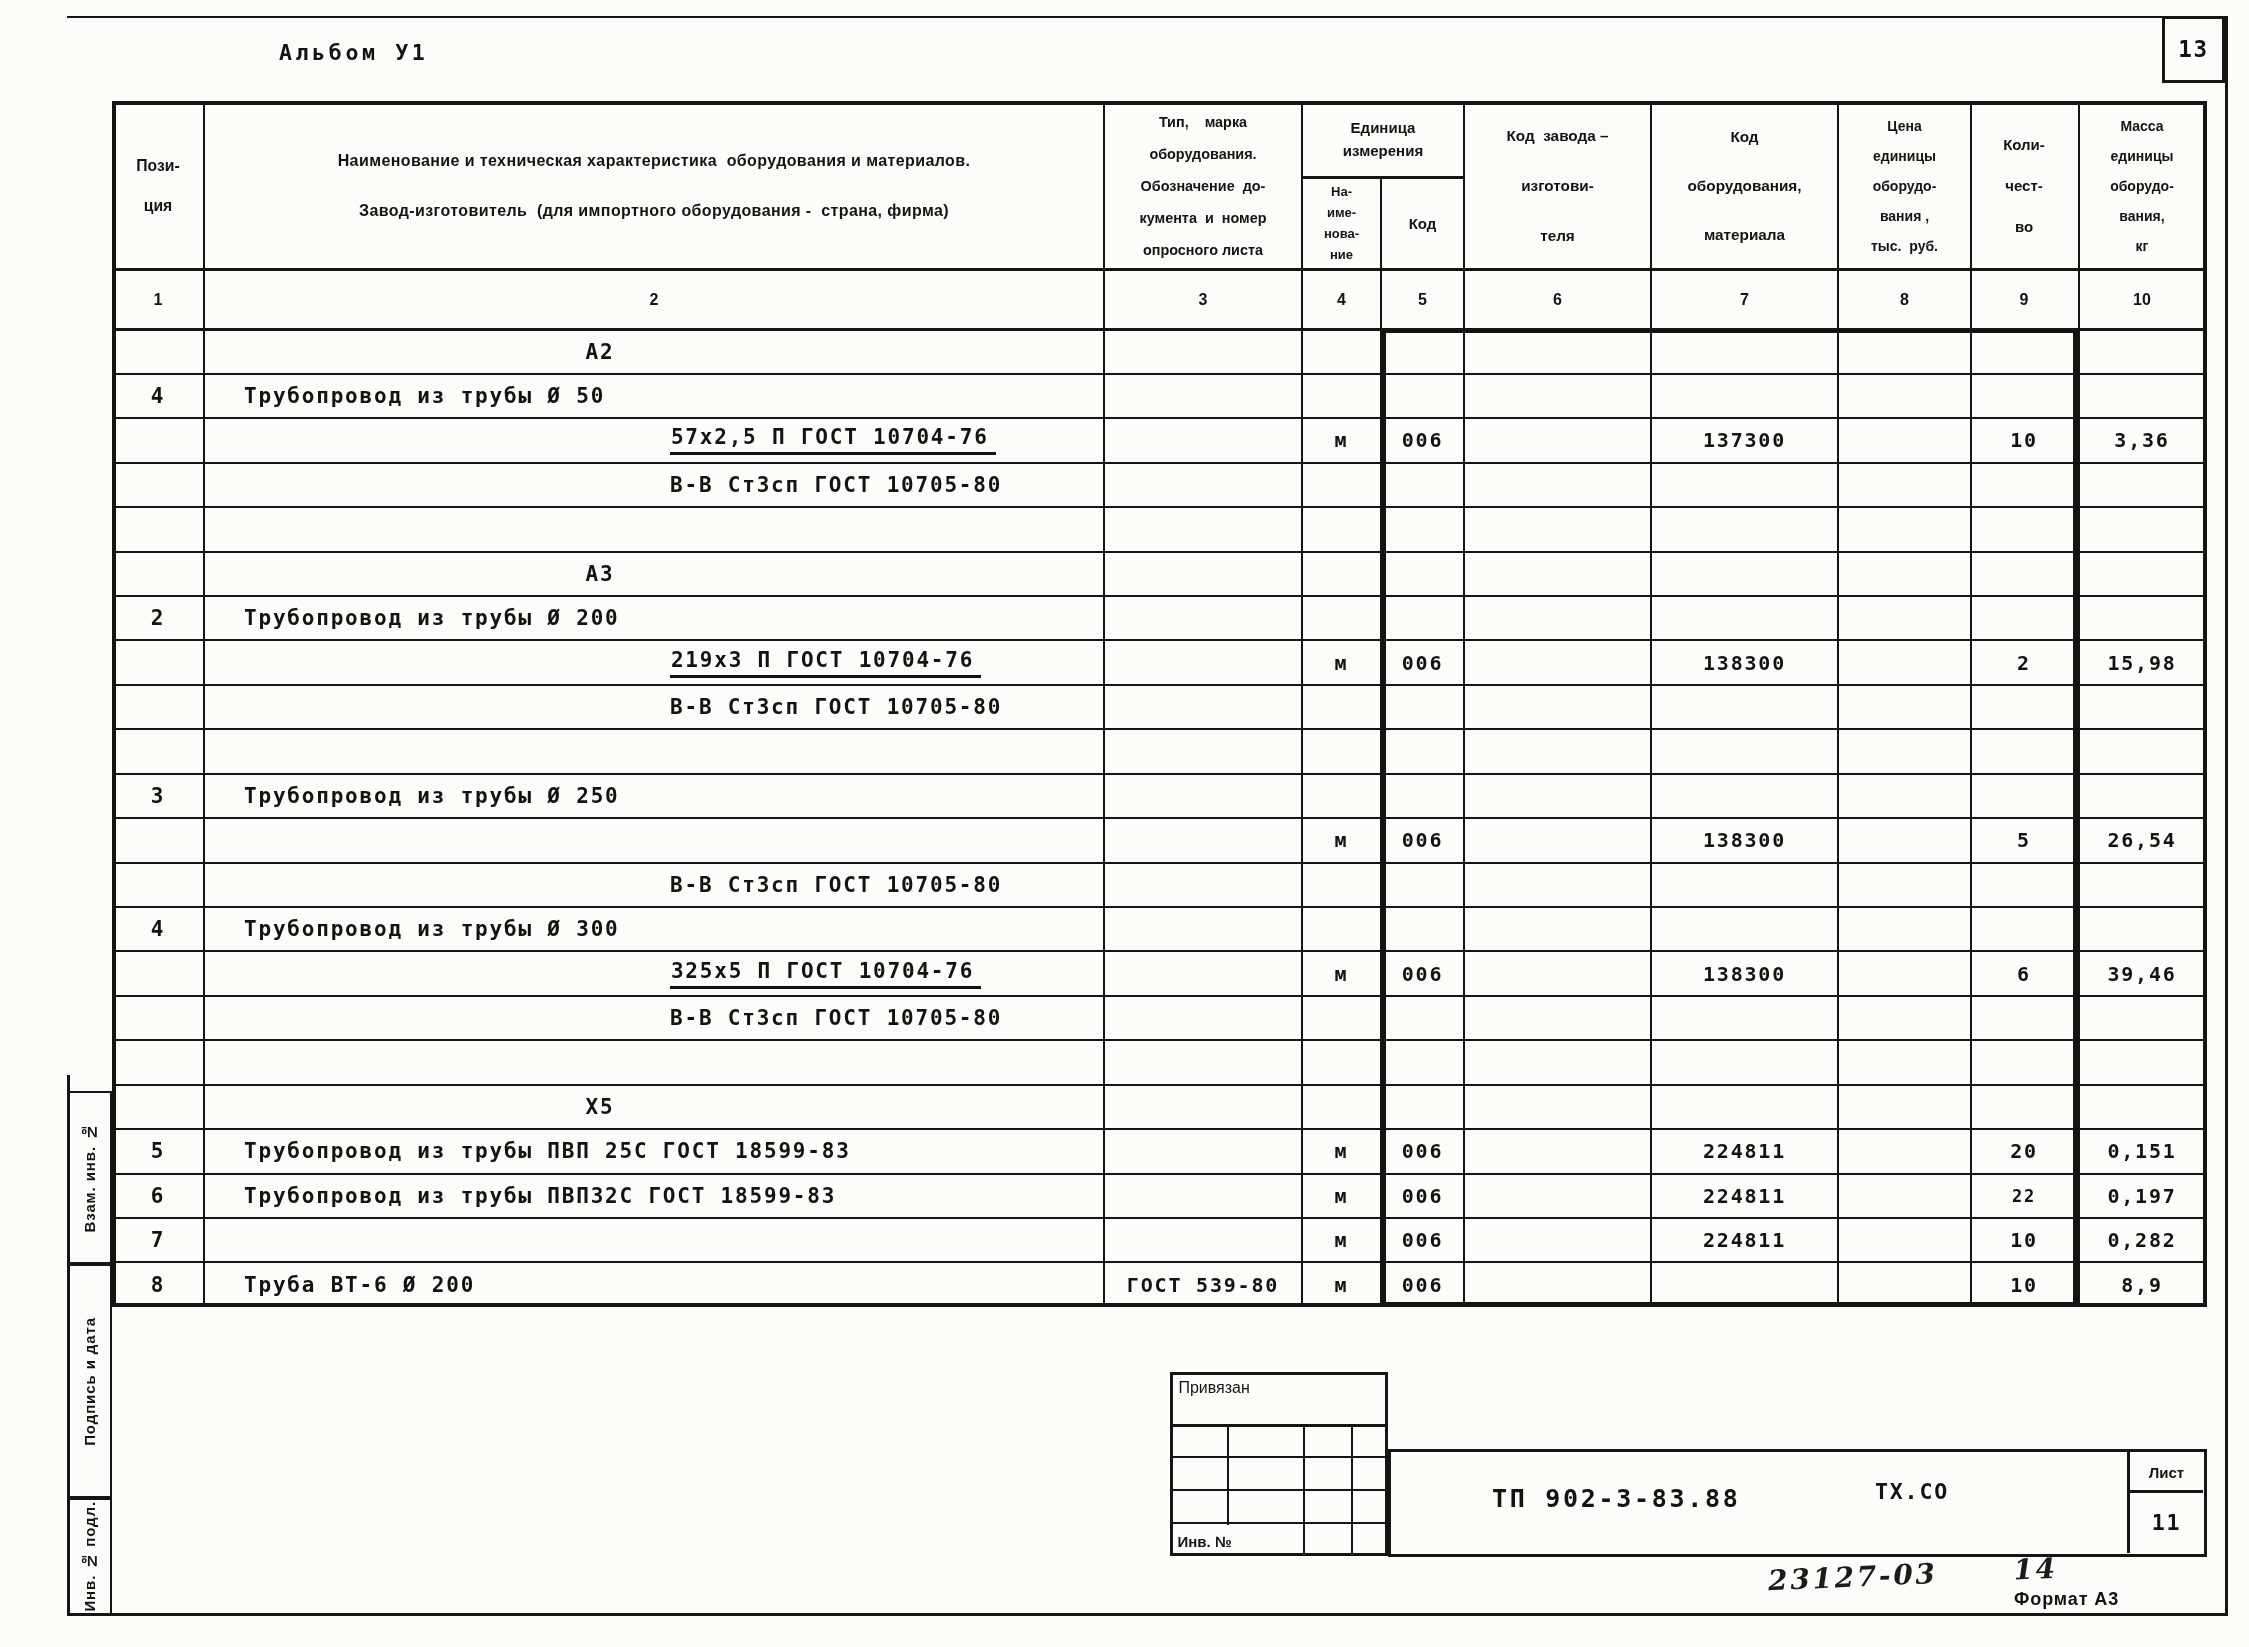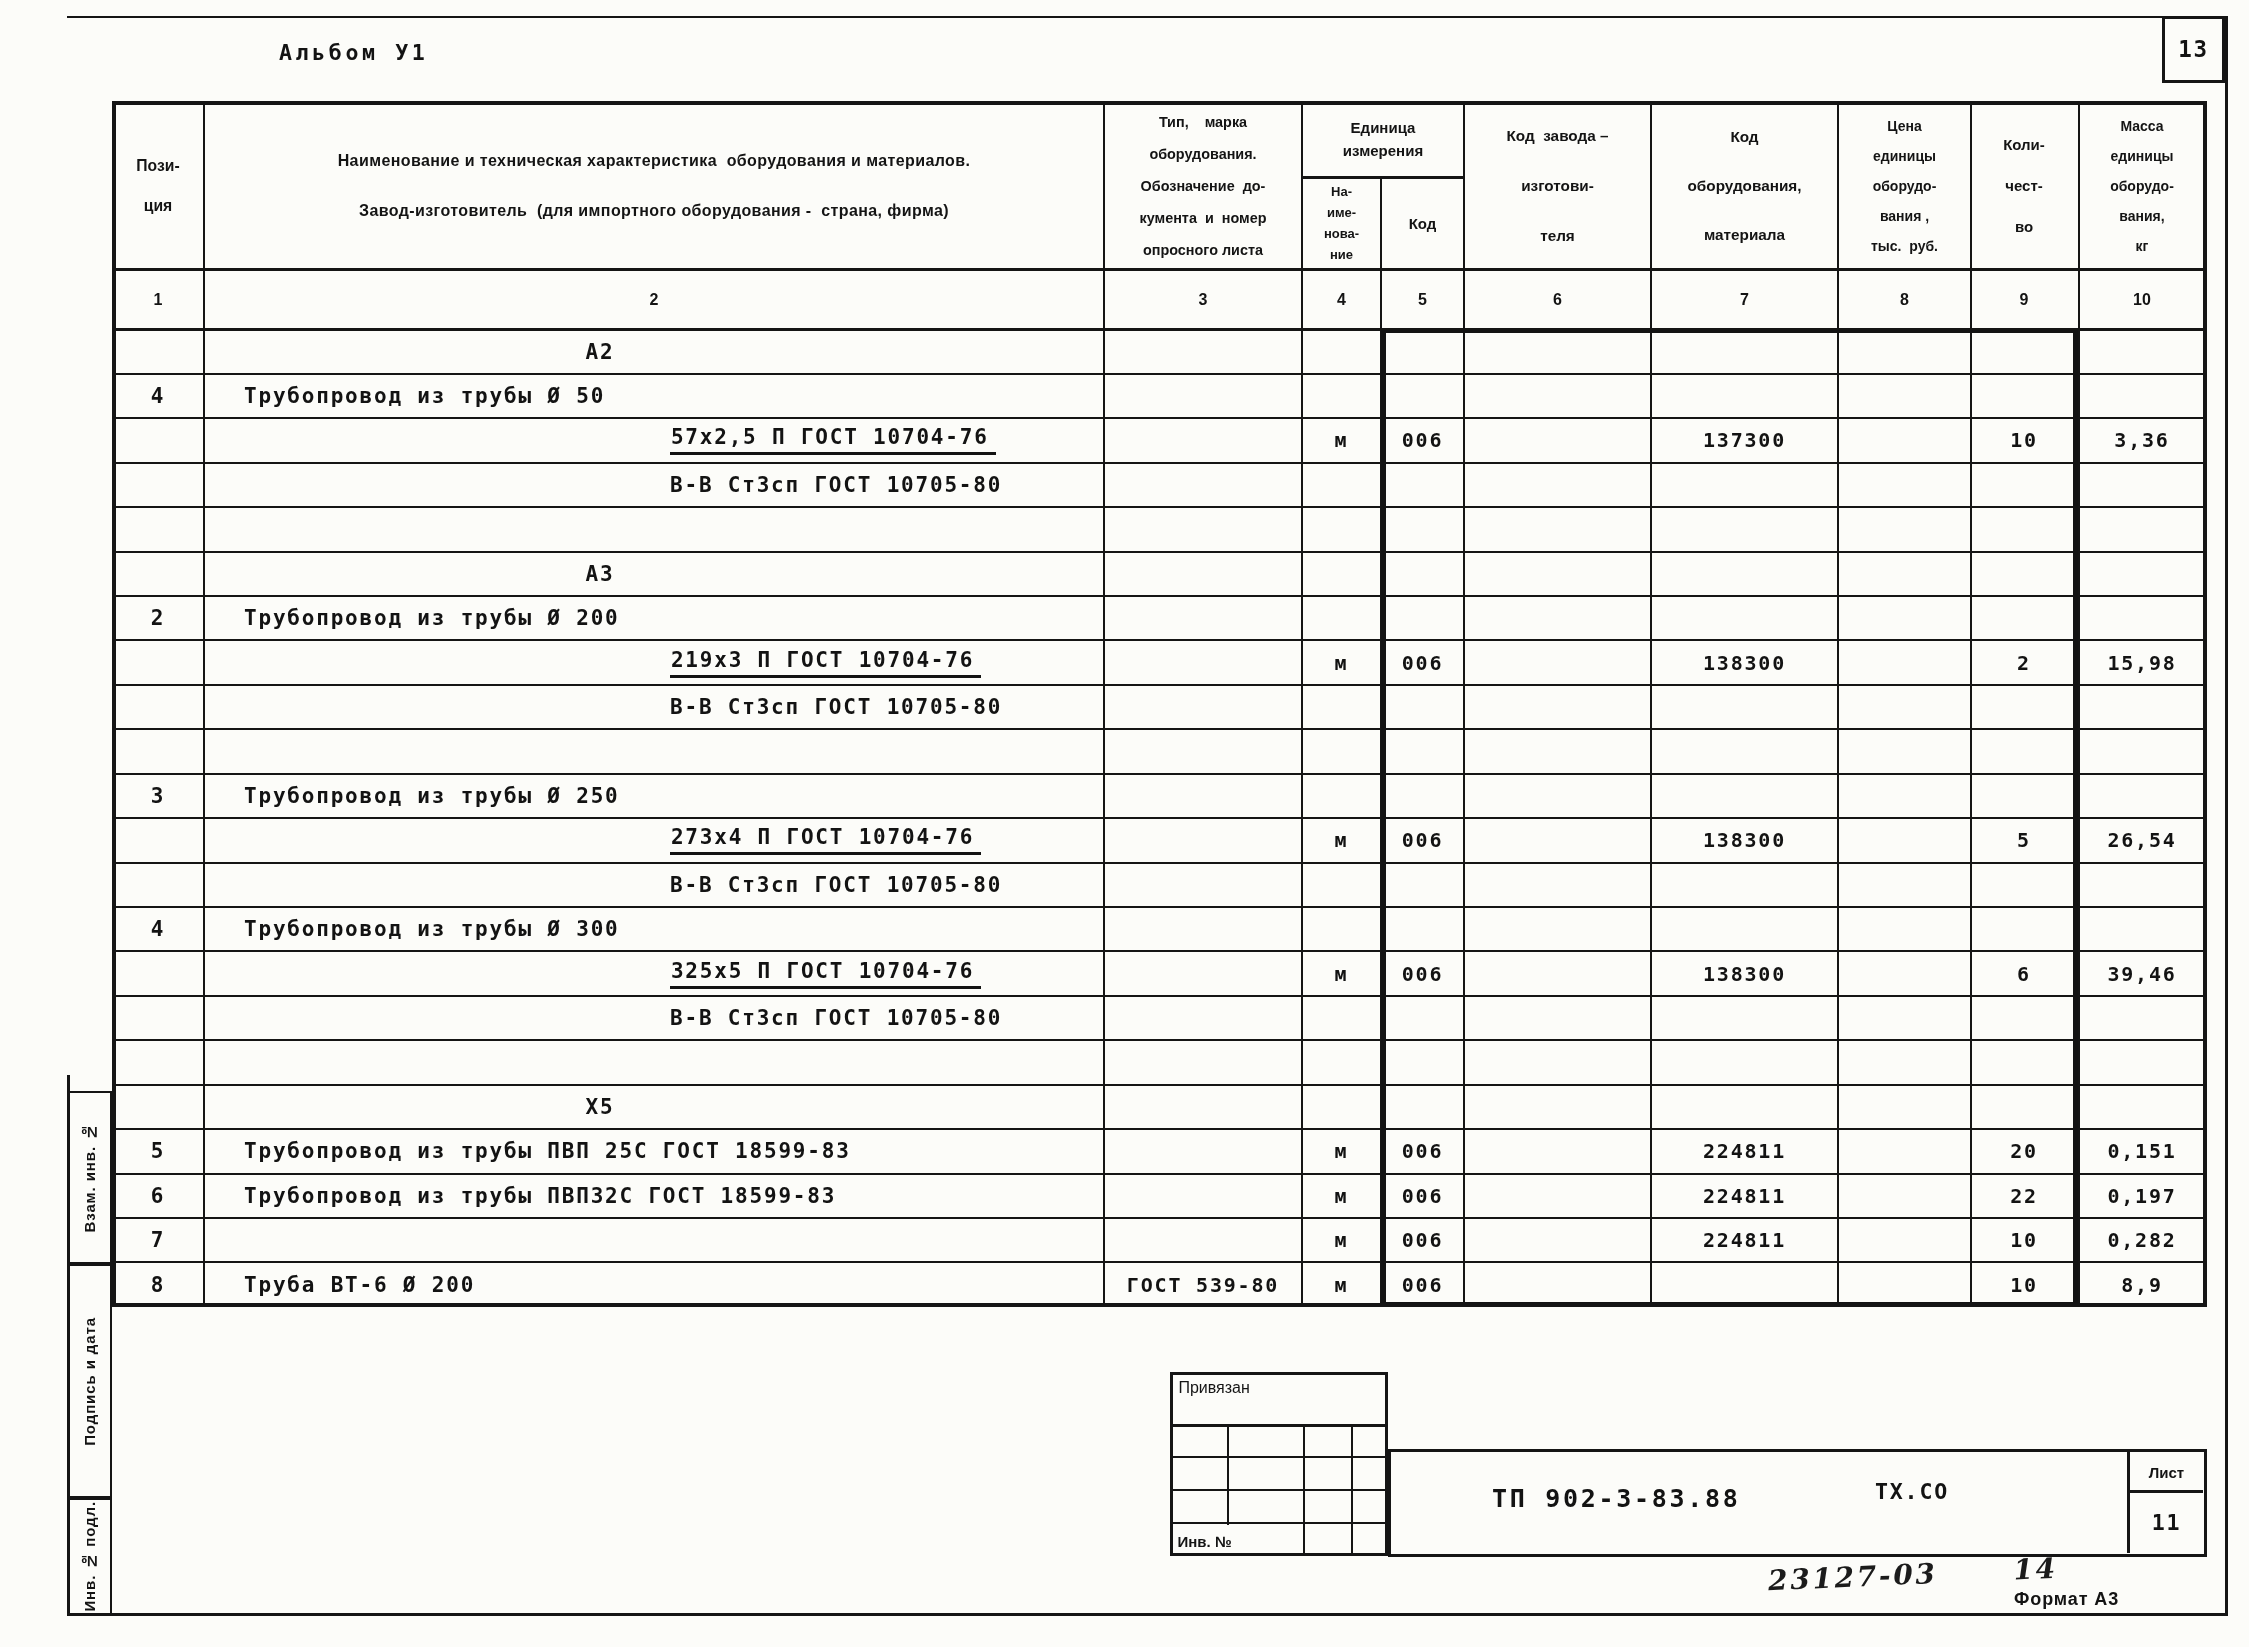--- a/index.html
+++ b/index.html
@@ -298,23 +298,20 @@
           <div class="bcell center t-mono" style="left: 1269px; width: 83px; font-size: 20px;"></div>
           <div class="bcell center t-mono" style="left:1352px;width:187px;"></div>
           <div class="bcell center t-mono" style="left: 1539px; width: 187px; font-size: 20px;"></div>
           <div class="bcell center t-mono" style="left:1726px;width:133px;"></div>
           <div class="bcell center t-mono" style="left: 1858px; width: 108px; font-size: 20px;"></div>
           <div class="bcell center t-mono" style="left: 1966px; width: 128px; font-size: 20px;"></div>
         </div>
         <div class="hl" style="left:0;top:716px;width:2095px;height:2.2px;"></div>
         <div class="brow" style="top:717px;height:44px;">
           <div class="bcell center t-mono" style="left: 0px; width: 92px; font-size: 21px;"></div>
-          <div class="bcell name-doc t-mono" style="left:92px;width:900px;">
-            <span class="u-line">273х4 П ГОСТ 10704-76</span>
-          </div>
           <div class="bcell center t-mono" style="left: 992px; width: 198px; font-size: 20px;"></div>
           <div class="bcell center t-mono" style="left: 1190px; width: 79px; font-size: 20px;">м</div>
           <div class="bcell center t-mono" style="left: 1269px; width: 83px; font-size: 20px;">006</div>
           <div class="bcell center t-mono" style="left:1352px;width:187px;"></div>
           <div class="bcell center t-mono" style="left: 1539px; width: 187px; font-size: 20px;">138300</div>
           <div class="bcell center t-mono" style="left:1726px;width:133px;"></div>
           <div class="bcell center t-mono" style="left: 1858px; width: 108px; font-size: 20px;">5</div>
           <div class="bcell center t-mono" style="left: 1966px; width: 128px; font-size: 20px;">26,54</div>
         </div>
         <div class="hl" style="left:0;top:761px;width:2095px;height:2.2px;"></div>
@@ -415,21 +412,21 @@
         <div class="hl" style="left:0;top:1072px;width:2095px;height:2.2px;"></div>
         <div class="brow" style="top:1073px;height:44px;">
           <div class="bcell center t-mono" style="left: 0px; width: 92px; font-size: 21px;">6</div>
           <div class="bcell name-item t-mono" style="left:92px;width:900px;">Трубопровод из трубы ПВП32С ГОСТ 18599-83</div>
           <div class="bcell center t-mono" style="left: 992px; width: 198px; font-size: 20px;"></div>
           <div class="bcell center t-mono" style="left: 1190px; width: 79px; font-size: 20px;">м</div>
           <div class="bcell center t-mono" style="left: 1269px; width: 83px; font-size: 20px;">006</div>
           <div class="bcell center t-mono" style="left:1352px;width:187px;"></div>
           <div class="bcell center t-mono" style="left: 1539px; width: 187px; font-size: 20px;">224811</div>
           <div class="bcell center t-mono" style="left:1726px;width:133px;"></div>
-          <div class="bcell center t-mono" style="left: 1858px; width: 108px; font-size: 20px;">22</div>
+          <div class="bcell center t-mono" style="left: 1858px; width: 108px; font-size: 17px;">22</div>
           <div class="bcell center t-mono" style="left: 1966px; width: 128px; font-size: 20px;">0,197</div>
         </div>
         <div class="hl" style="left:0;top:1116px;width:2095px;height:2.2px;"></div>
         <div class="brow" style="top:1117px;height:44px;">
           <div class="bcell center t-mono" style="left: 0px; width: 92px; font-size: 21px;">7</div>
           <div class="bcell center t-mono" style="left: 992px; width: 198px; font-size: 20px;"></div>
           <div class="bcell center t-mono" style="left: 1190px; width: 79px; font-size: 20px;">м</div>
           <div class="bcell center t-mono" style="left: 1269px; width: 83px; font-size: 20px;">006</div>
           <div class="bcell center t-mono" style="left:1352px;width:187px;"></div>
           <div class="bcell center t-mono" style="left: 1539px; width: 187px; font-size: 20px;">224811</div>

